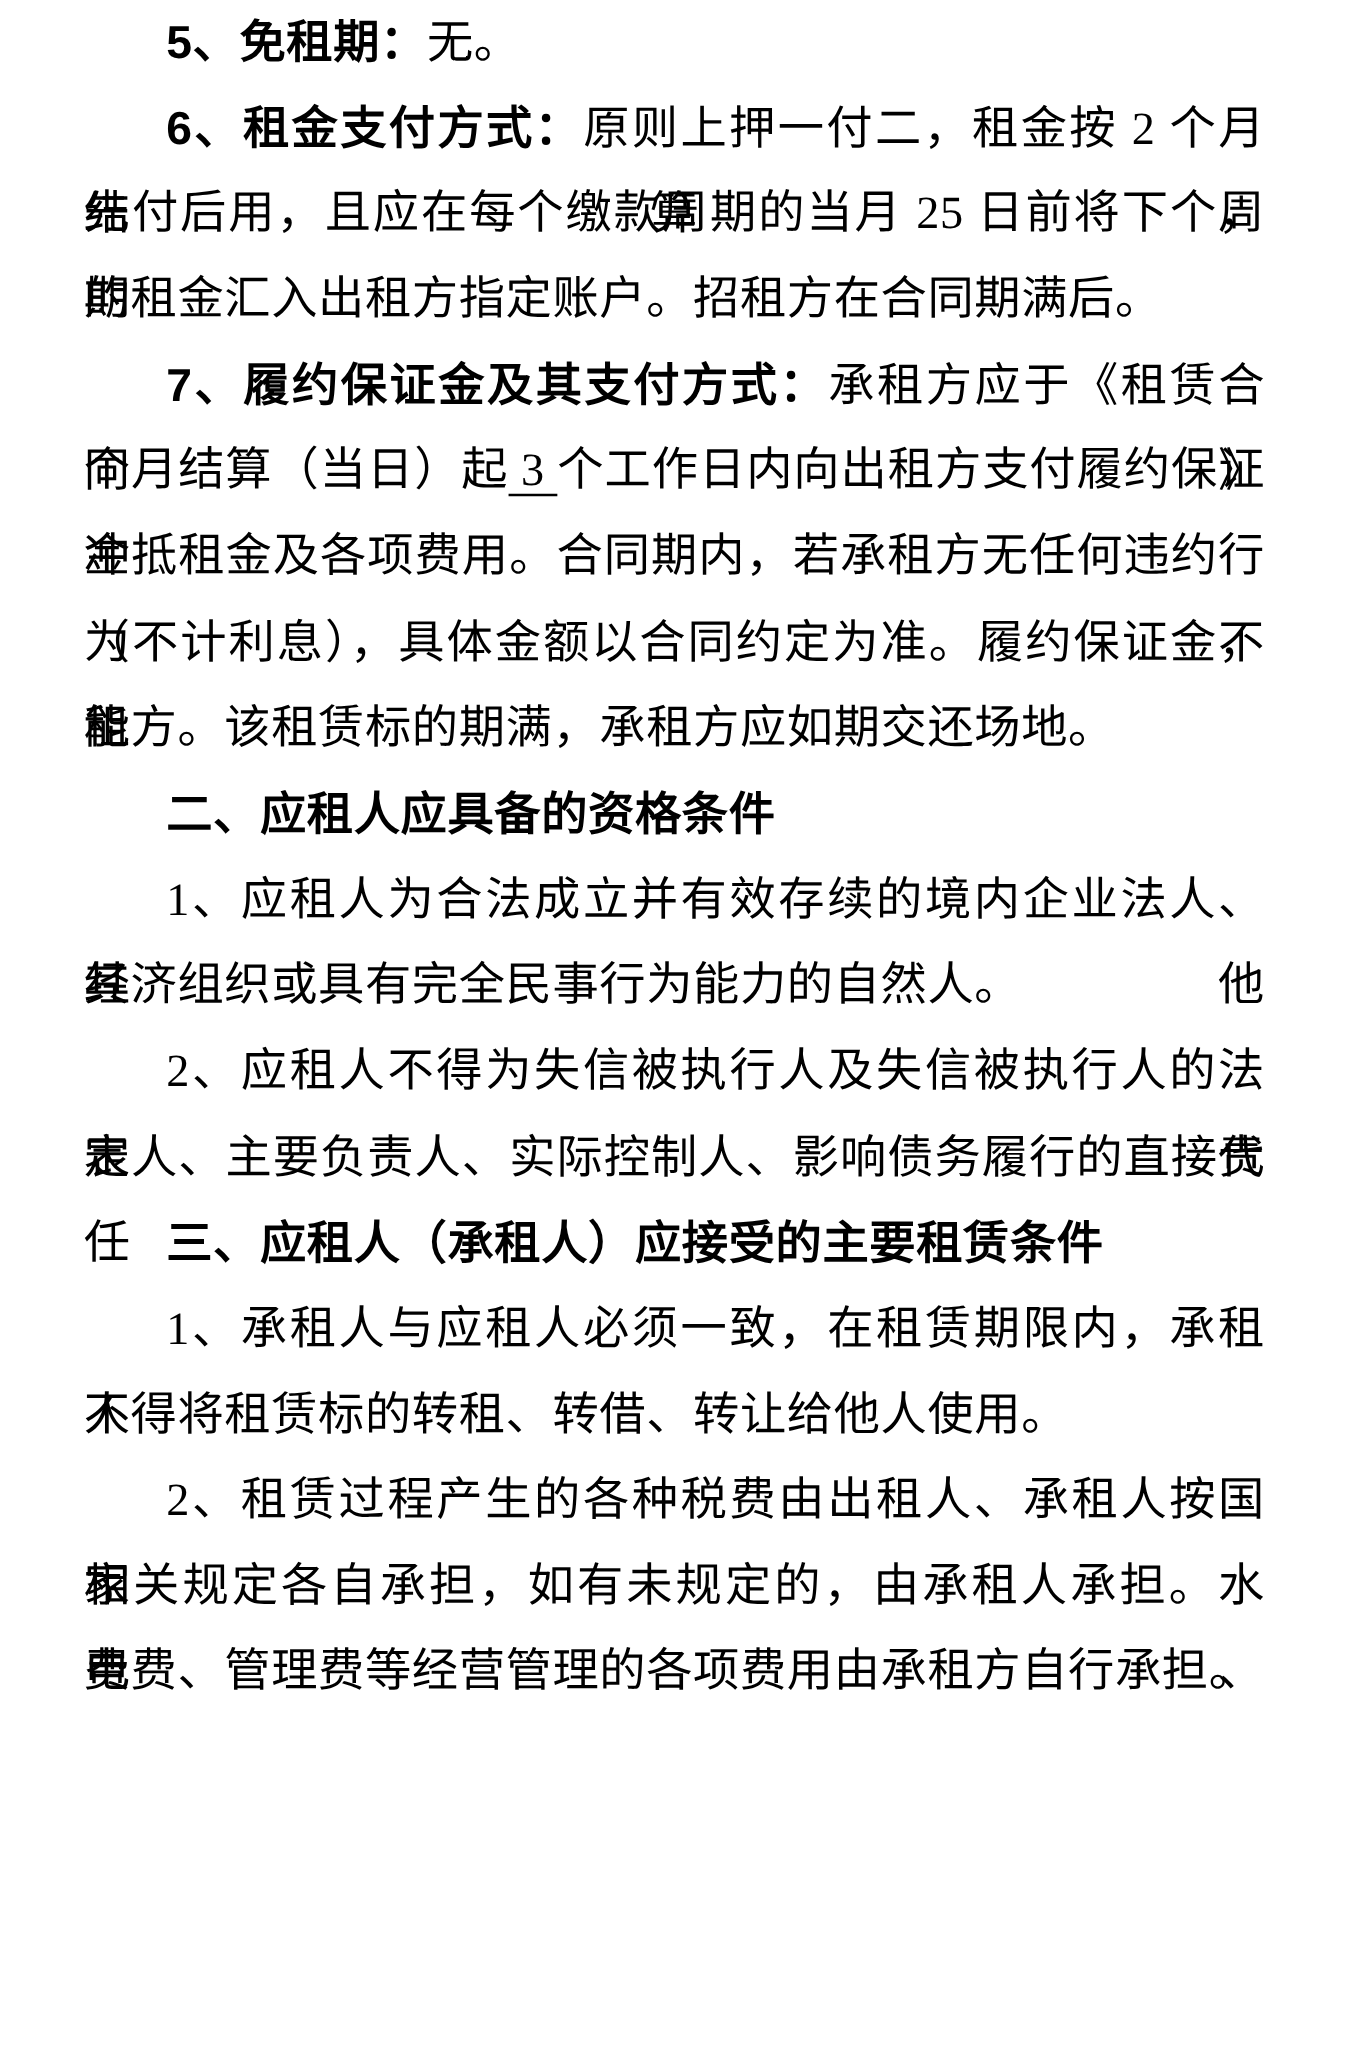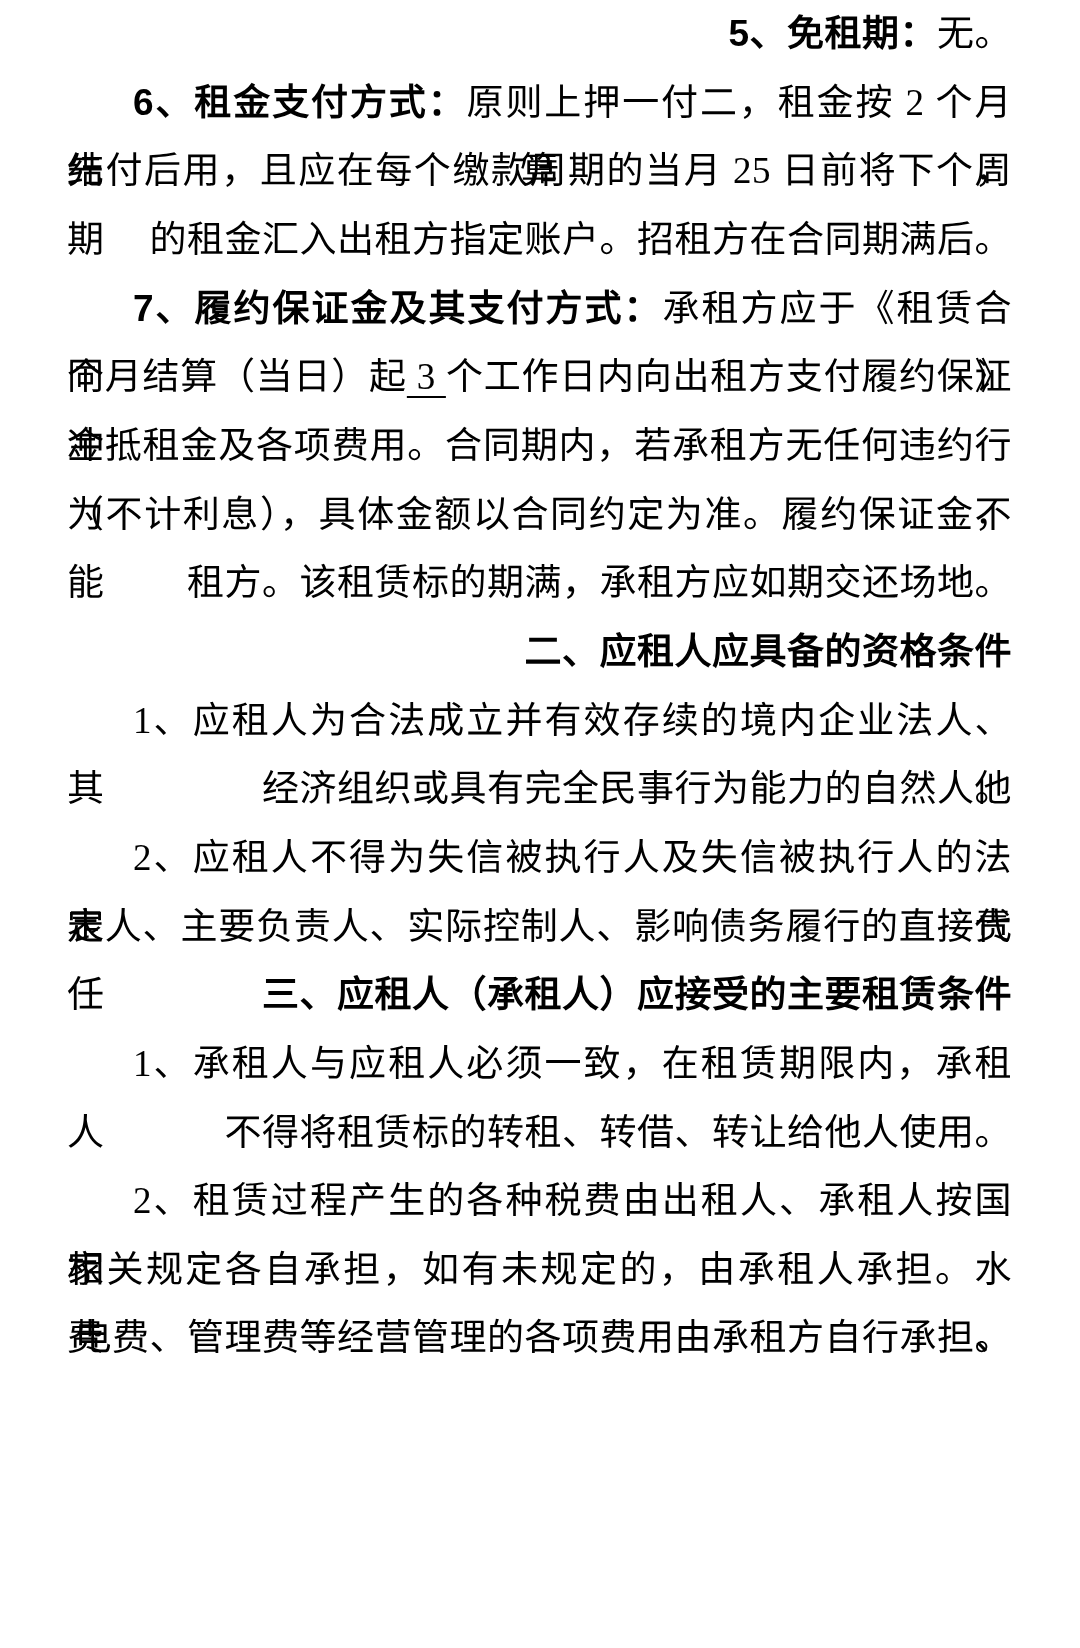--- a/index.html
+++ b/index.html
@@ -18,21 +18,21 @@
     padding: 0 68px 0 67px;
     overflow: hidden;
     font-family: "Liberation Serif", serif;
     font-size: 37px;
   }
   .doc-line {
     height: 68.66px;
     line-height: 68.66px;
     white-space: normal;
     overflow: visible;
-    text-align: right;
+    text-align: left;
     letter-spacing: 0.5px;
   }
   .doc-line.j {
     text-align: justify;
     text-align-last: justify;
     text-justify: inter-character;
   }
   .doc-line.ind {
     text-indent: 66px;
   }

